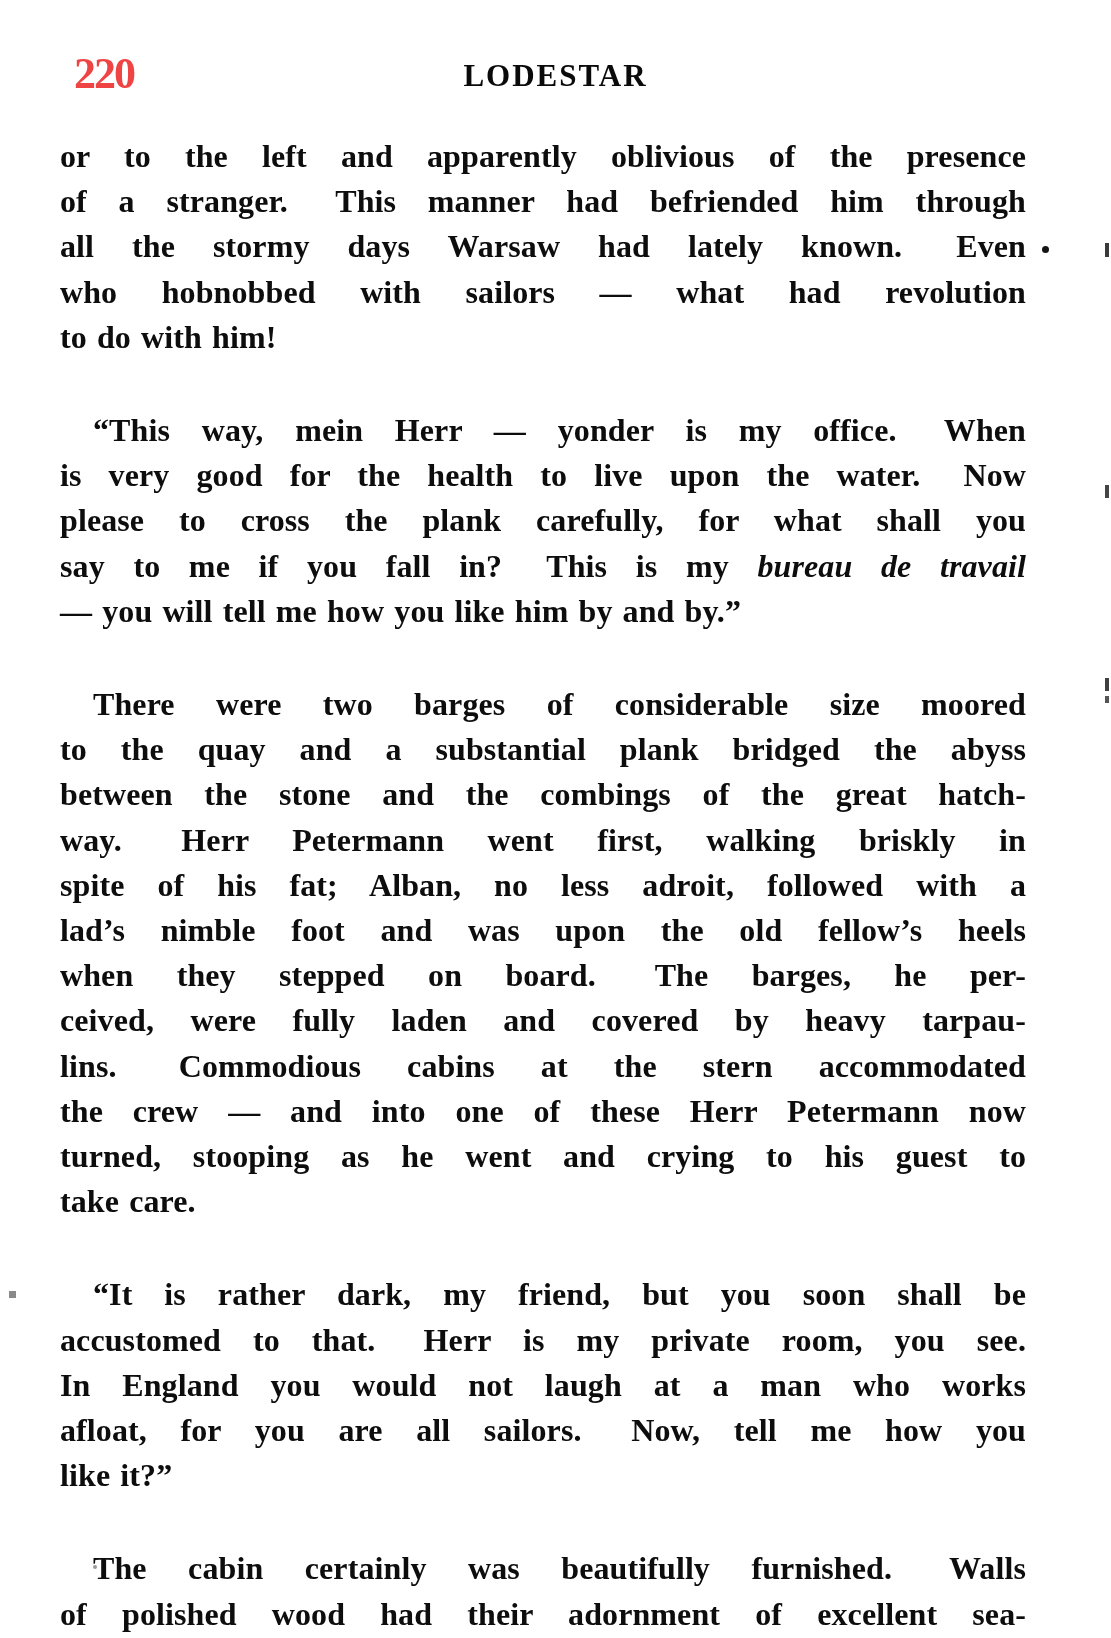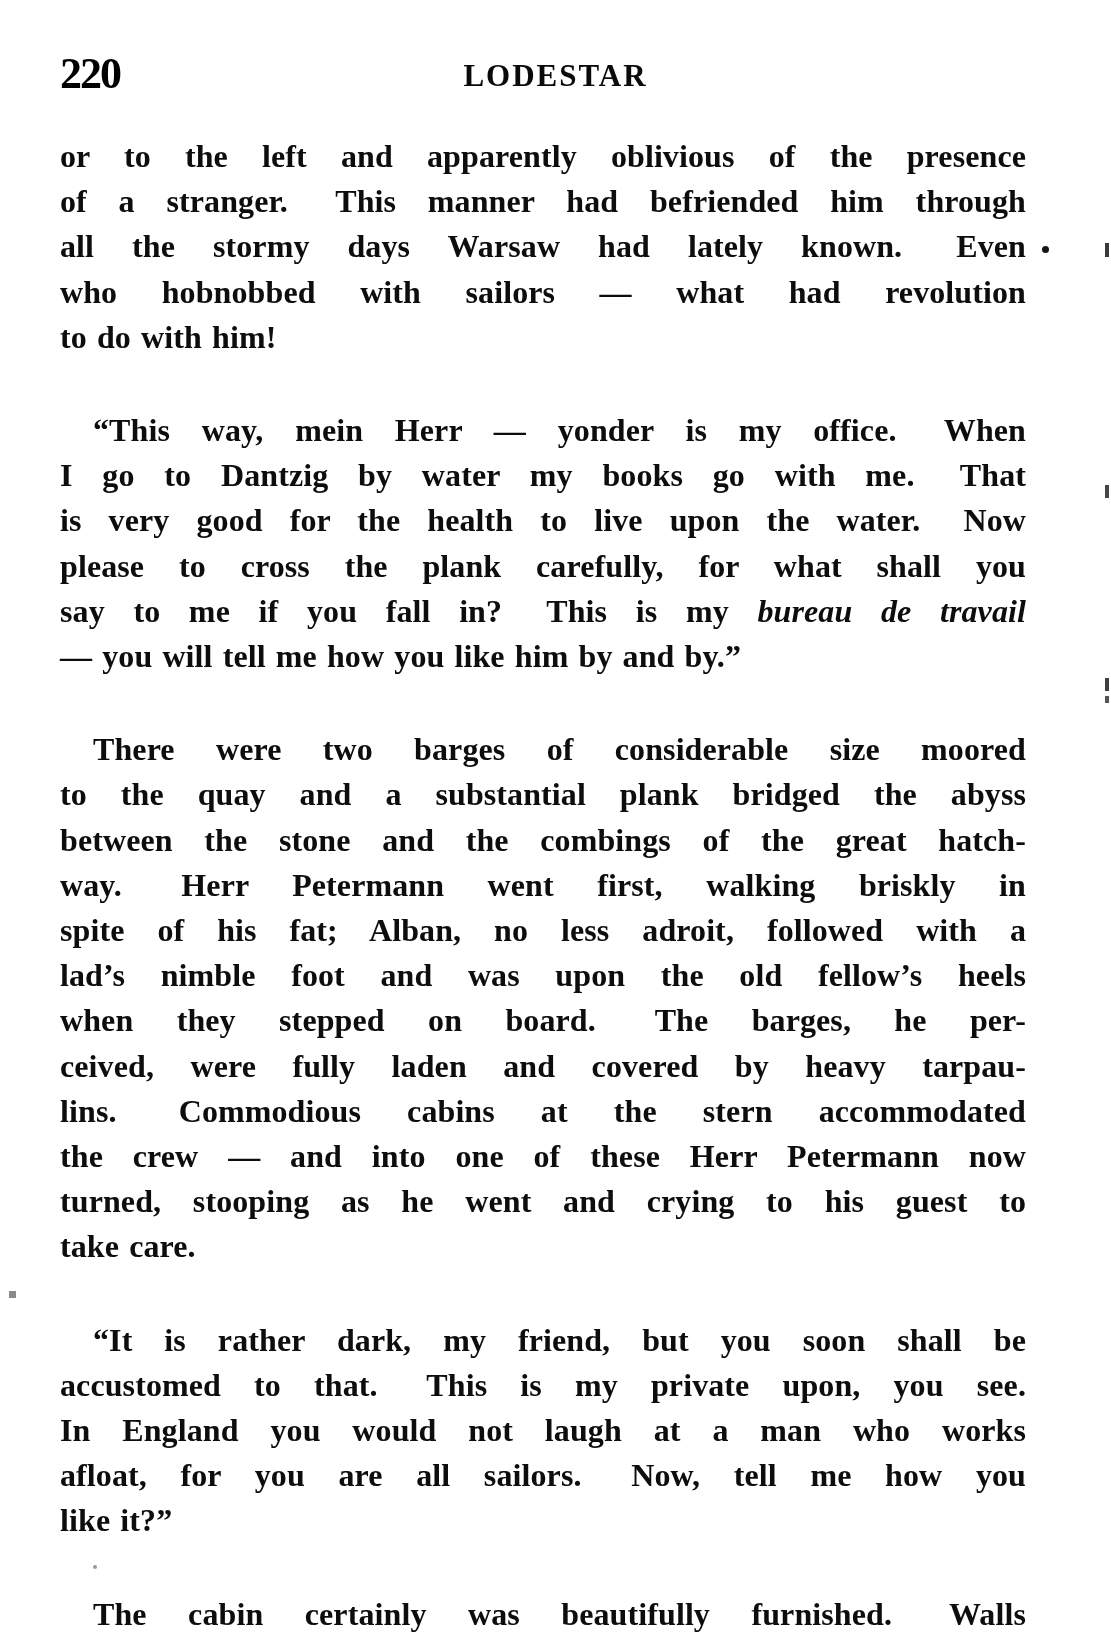--- a/index.html
+++ b/index.html
@@ -11,27 +11,27 @@
     position: relative;
     width: 1111px;
     height: 1638px;
     background: #ffffff;
     overflow: hidden;
     font-family: "Liberation Serif", "DejaVu Serif", serif;
     color: #0d0d0d;
   }
   .page-num {
     position: absolute;
-    left: 60px;
+    left: 74px;
     top: 52px;
     font-size: 44px;
     font-weight: 700;
     letter-spacing: -2px;
     line-height: 1;
-    color: #000000;
+    color: #ef4444;
     text-align: center;
   }
   .running-title {
     position: absolute;
     left: 0;
     right: 0;
     top: 60px;
     text-align: center;
     font-size: 31px;
     font-weight: 700;
@@ -86,39 +86,38 @@
 
   <div class="running-title">LODESTAR</div>
 
   <main class="body-text">
       <div class="line"><span>or to the left and apparently oblivious of the presence</span></div>
       <div class="line"><span>of a stranger.  This manner had befriended him through</span></div>
       <div class="line"><span>all the stormy days Warsaw had lately known.  Even</span></div>
       <div class="line"><span>who hobnobbed with sailors — what had revolution</span></div>
       <div class="line last"><span>to do with him!</span></div>
       <div class="line indent"><span>“This way, mein Herr — yonder is my office.  When</span></div>
-      <div class="line"><span>I go to Dantzig by water my books go with me.  That</span></div>
       <div class="line"><span>is very good for the health to live upon the water.  Now</span></div>
       <div class="line"><span>please to cross the plank carefully, for what shall you</span></div>
       <div class="line"><span>say to me if you fall in?  This is my </span><span class="it">bureau de travail</span></div>
       <div class="line last"><span>— you will tell me how you like him by and by.”</span></div>
       <div class="line indent"><span>There were two barges of considerable size moored</span></div>
       <div class="line"><span>to the quay and a substantial plank bridged the abyss</span></div>
       <div class="line"><span>between the stone and the combings of the great hatch-</span></div>
       <div class="line"><span>way.  Herr Petermann went first, walking briskly in</span></div>
       <div class="line"><span>spite of his fat; Alban, no less adroit, followed with a</span></div>
       <div class="line"><span>lad’s nimble foot and was upon the old fellow’s heels</span></div>
       <div class="line"><span>when they stepped on board.  The barges, he per-</span></div>
       <div class="line"><span>ceived, were fully laden and covered by heavy tarpau-</span></div>
       <div class="line"><span>lins.  Commodious cabins at the stern accommodated</span></div>
       <div class="line"><span>the crew — and into one of these Herr Petermann now</span></div>
       <div class="line"><span>turned, stooping as he went and crying to his guest to</span></div>
       <div class="line last"><span>take care.</span></div>
       <div class="line indent"><span>“It is rather dark, my friend, but you soon shall be</span></div>
-      <div class="line"><span>accustomed to that.  This is my private upon, you see.</span></div>
+      <div class="line"><span>accustomed to that.  Herr is my private room, you see.</span></div>
       <div class="line"><span>In England you would not laugh at a man who works</span></div>
       <div class="line"><span>afloat, for you are all sailors.  Now, tell me how you</span></div>
       <div class="line last"><span>like it?”</span></div>
       <div class="line indent"><span>The cabin certainly was beautifully furnished.  Walls</span></div>
       <div class="line"><span>of polished wood had their adornment of excellent sea-</span></div>
     </main>
 
   <div class="art tick1"></div>
   <div class="art tick2"></div>
   <div class="art tick3"></div>

